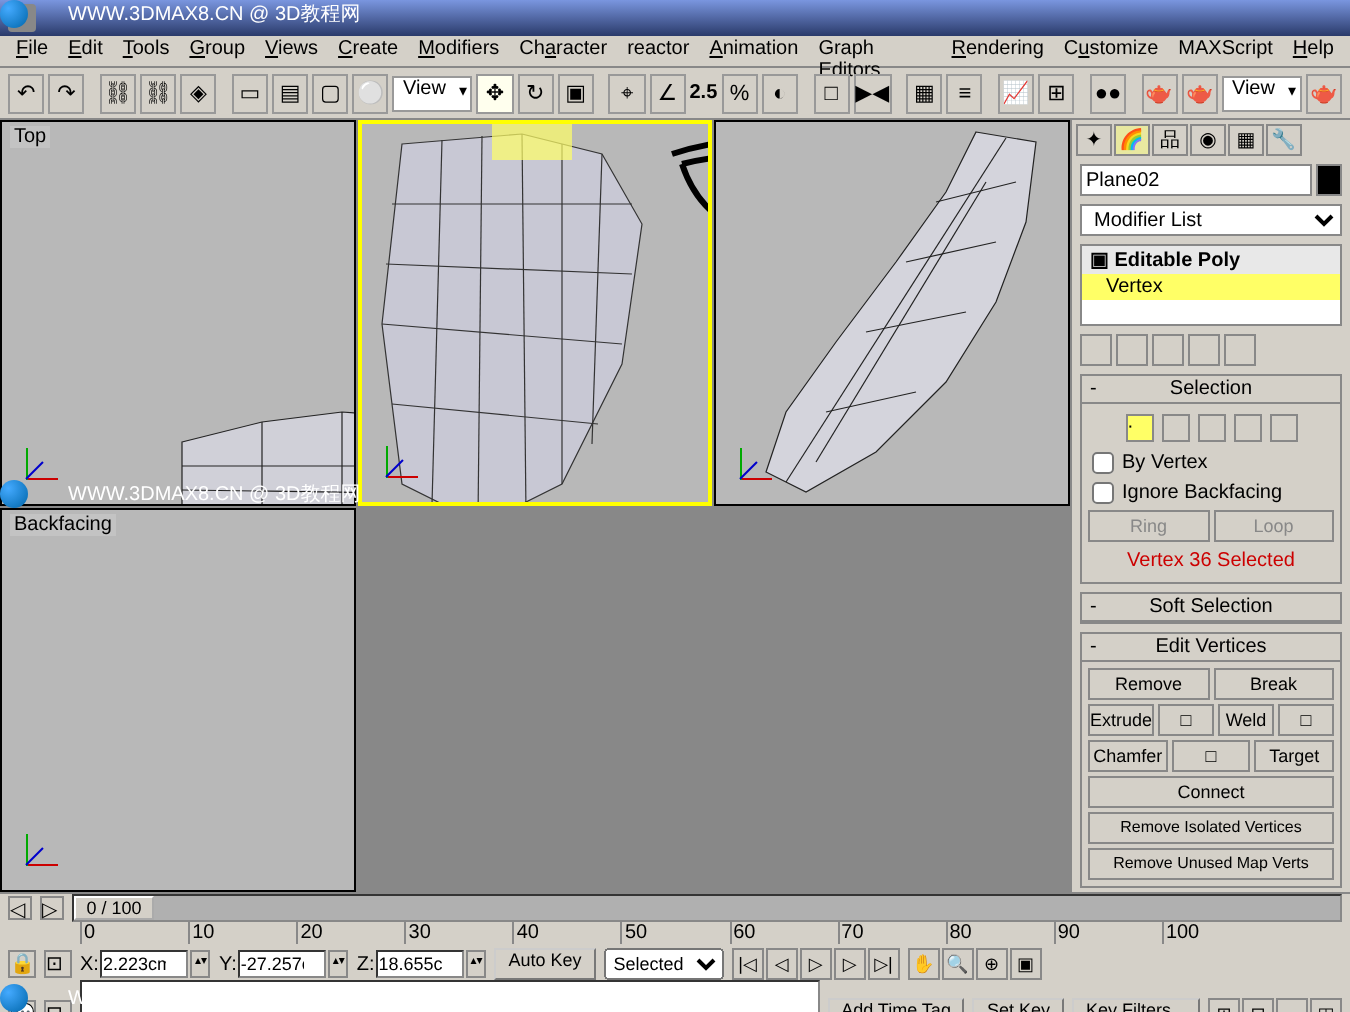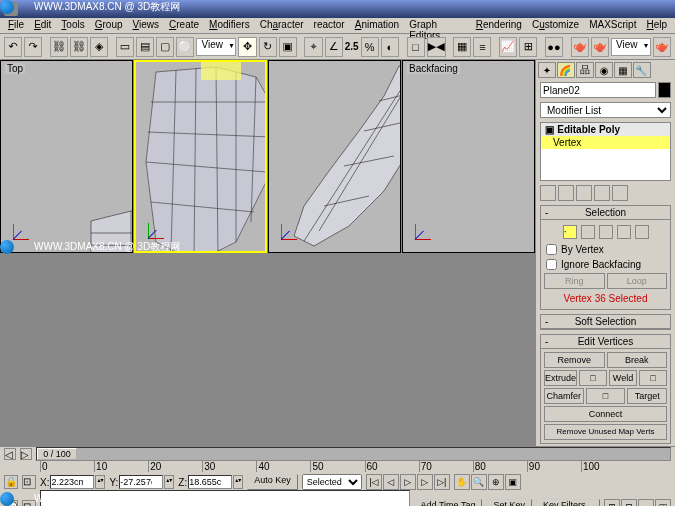--- a/index.html
+++ b/index.html
@@ -13,21 +13,21 @@
 .wm .logo{width:14px;height:14px;border-radius:50%;background:radial-gradient(circle at 30% 30%,#4af,#06a)}
 .menubar{background:#d4d0c8;height:16px;display:flex;padding:0 4px;gap:2px;border-bottom:1px solid #888}
 .menubar span{padding:1px 4px;cursor:default}
 .menubar span u{text-decoration:underline}
 .toolbar{background:#d4d0c8;height:26px;display:flex;align-items:center;padding:0 4px;gap:2px;border-bottom:1px solid #888}
 .tbtn{width:20px;height:20px;border:1px solid #999;background:#d4d0c8;display:flex;align-items:center;justify-content:center;font-size:11px}
 .tsep{width:4px}
 .tdrop{height:18px;border:1px solid #999;background:#fff;padding:0 12px 0 4px;font-size:10px;position:relative;min-width:40px}
 .tdrop::after{content:"▾";position:absolute;right:2px;top:2px;font-size:8px}
 .main{display:flex;height:calc(506px - 18px - 16px - 26px - 60px)}
-.viewports{flex:1;display:grid;grid-template-columns:1fr 1fr 1fr 1fr;grid-template-rows:1fr 1fr;gap:1px;background:#888;position:relative}
+.viewports{flex:1;display:grid;grid-template-columns:1fr 1fr 1fr;grid-template-rows:1fr 1fr;gap:1px;background:#888;position:relative}
 .vp{background:#b8b8b8;position:relative;border:1px solid #000;overflow:hidden}
 .vp-label{position:absolute;top:2px;left:4px;color:#000;font-size:10px;background:rgba(200,200,200,0.7);padding:0 2px}
 .vp-active{border:2px solid #ff0}
 .axis{position:absolute;bottom:8px;left:8px;width:30px;height:30px}
 .axis .x{position:absolute;bottom:4px;left:4px;width:16px;height:1px;background:#c00}
 .axis .y{position:absolute;bottom:4px;left:4px;width:1px;height:16px;background:#0a0}
 .axis .z{position:absolute;bottom:4px;left:4px;width:12px;height:1px;background:#00c;transform:rotate(-45deg);transform-origin:left}
 .sidepanel{width:140px;background:#d4d0c8;border-left:1px solid #888;display:flex;flex-direction:column}
 .sp-tabs{height:20px;display:flex;gap:1px;padding:2px}
 .sp-tab{width:18px;height:16px;border:1px solid #888;background:#d4d0c8;display:flex;align-items:center;justify-content:center;font-size:10px}
@@ -296,20 +296,21 @@
             <div style="width:12px" class="rbtn">□</div>
           </div>
 <div class="btn-row">
             <div class="rbtn">Chamfer</div>
             <div style="width:12px" class="rbtn">□</div>
             <div class="rbtn">Target Weld</div>
           </div>
 <div class="btn-row">
             <div class="rbtn">Connect</div>
           </div>
+<div class="rbtn" style="font-size:8px">Remove Isolated Vertices</div>
 <div class="rbtn" style="font-size:8px">Remove Unused Map Verts</div>
 </div>
 </div>
 </div>
 </div>
 
 <div class="bottom">
 <div class="timeline">
 <div style="width:12px;height:12px;border:1px solid #888">◁</div>
 <div style="width:12px;height:12px;border:1px solid #888">▷</div>

